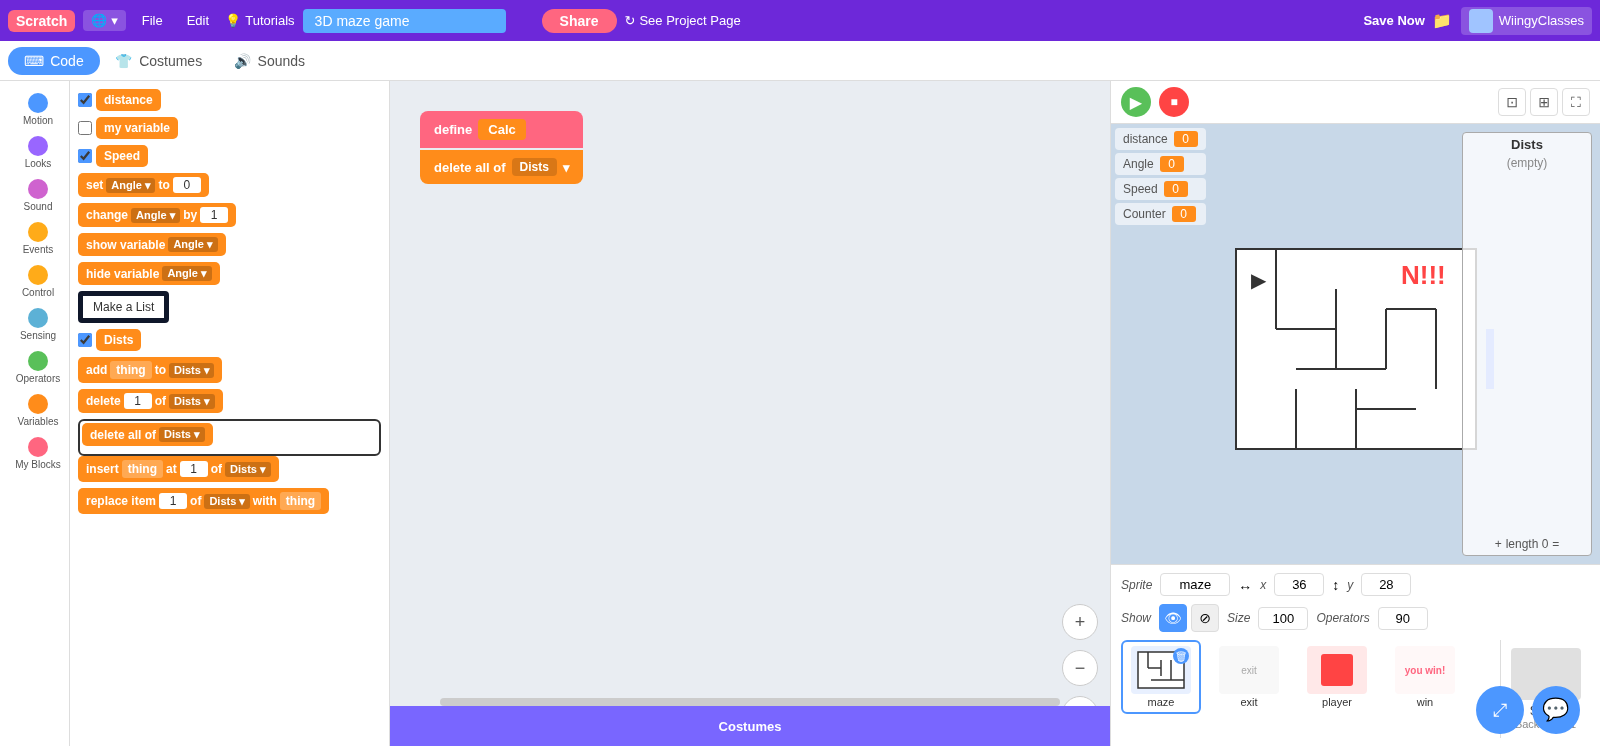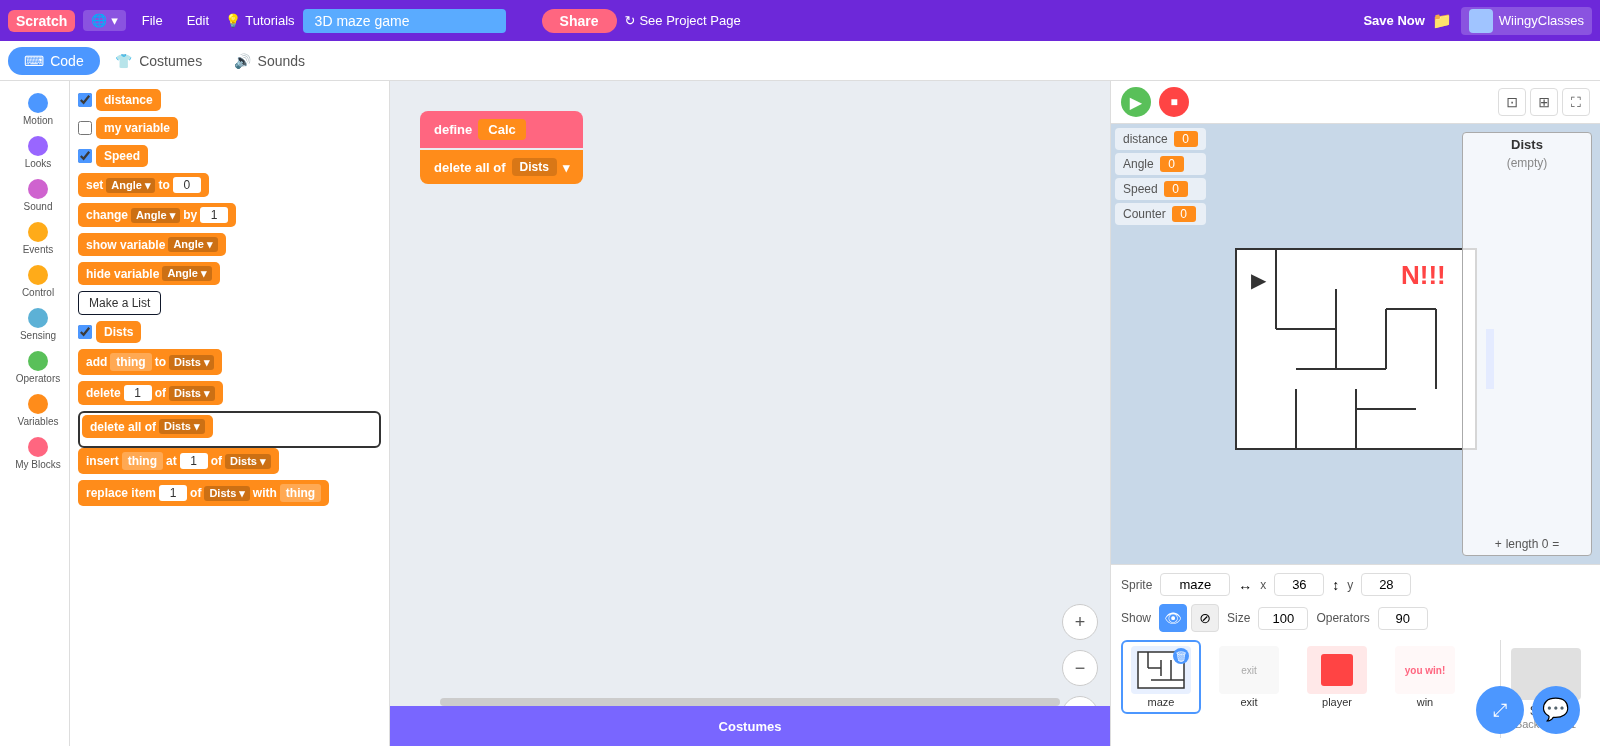--- a/index.html
+++ b/index.html
@@ -91,21 +91,21 @@
     .block-input {
       background: white; color: #333; border-radius: 3px; width: 28px;
       text-align: center; font-size: 12px; border: none; padding: 1px 2px;
     }
     .block-dropdown {
       background: rgba(0,0,0,0.2); border-radius: 3px; padding: 1px 5px;
       font-size: 11px; color: white;
     }
     .checkbox { width: 14px; height: 14px; accent-color: #4C97FF; }
     .make-list-btn {
-      background: white; border: 1px solid #0f172a; border-radius: 4px;
+      background: white; border: 5px solid #0f172a; border-radius: 4px;
       padding: 4px 10px; font-size: 12px; cursor: pointer; color: #333;
     }
     .highlighted-block {
       border: 2px solid #333; border-radius: 6px; padding: 2px;
     }
 
     
     #categories {
       width: 70px; background: #fff; border-right: 1px solid #ddd;
       display: flex; flex-direction: column; align-items: flex-end;
@@ -189,21 +189,21 @@
     }
 
     
     #sprite-area {
       border-top: 1px solid #ddd; padding: 8px 10px;
     }
     .sprite-props {
       display: flex; align-items: center; gap: 8px; flex-wrap: wrap;
       margin-bottom: 8px;
     }
-    .prop-label { font-size: 12px; color: #555; }
+    .prop-label { font-size: 12px; color: #555; font-style: italic; }
     .prop-input {
       border: 1px solid #ddd; border-radius: 4px; padding: 3px 6px;
       font-size: 13px; width: 50px; text-align: center;
     }
     .show-btns { display: flex; gap: 4px; }
     .show-btn {
       width: 28px; height: 28px; border-radius: 4px; border: 1px solid #ddd;
       cursor: pointer; display: flex; align-items: center; justify-content: center;
       font-size: 14px;
     }

